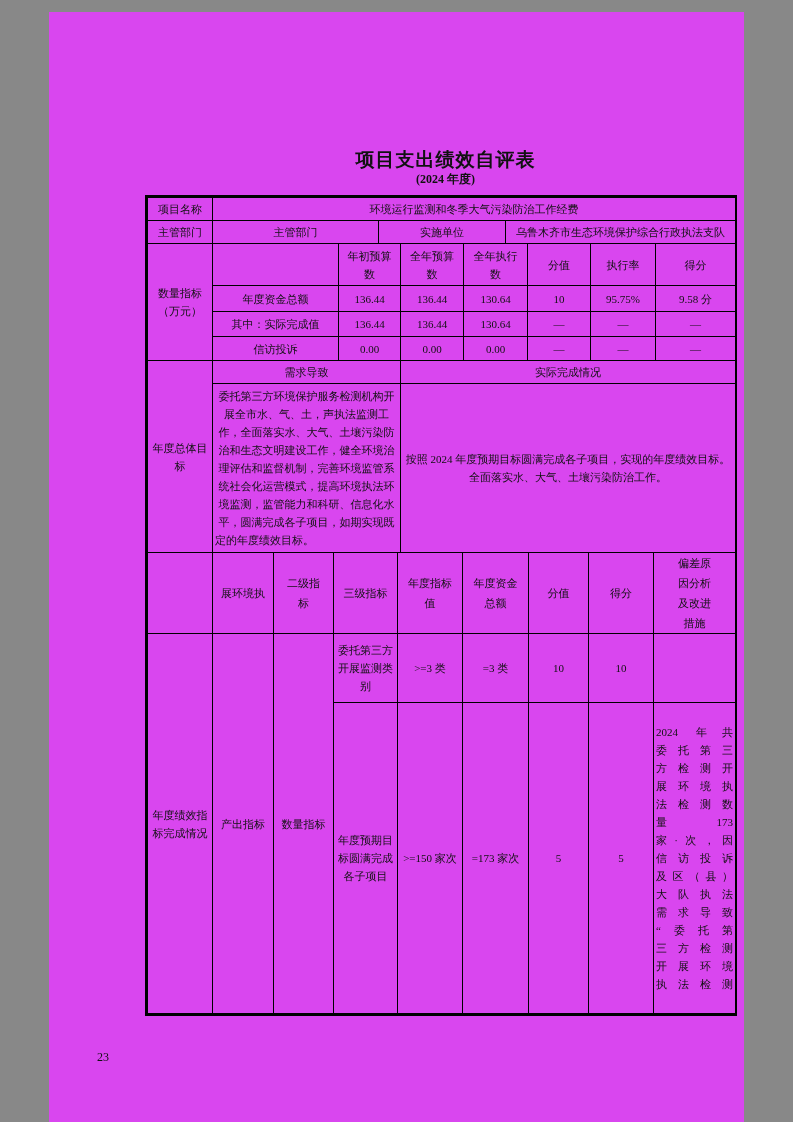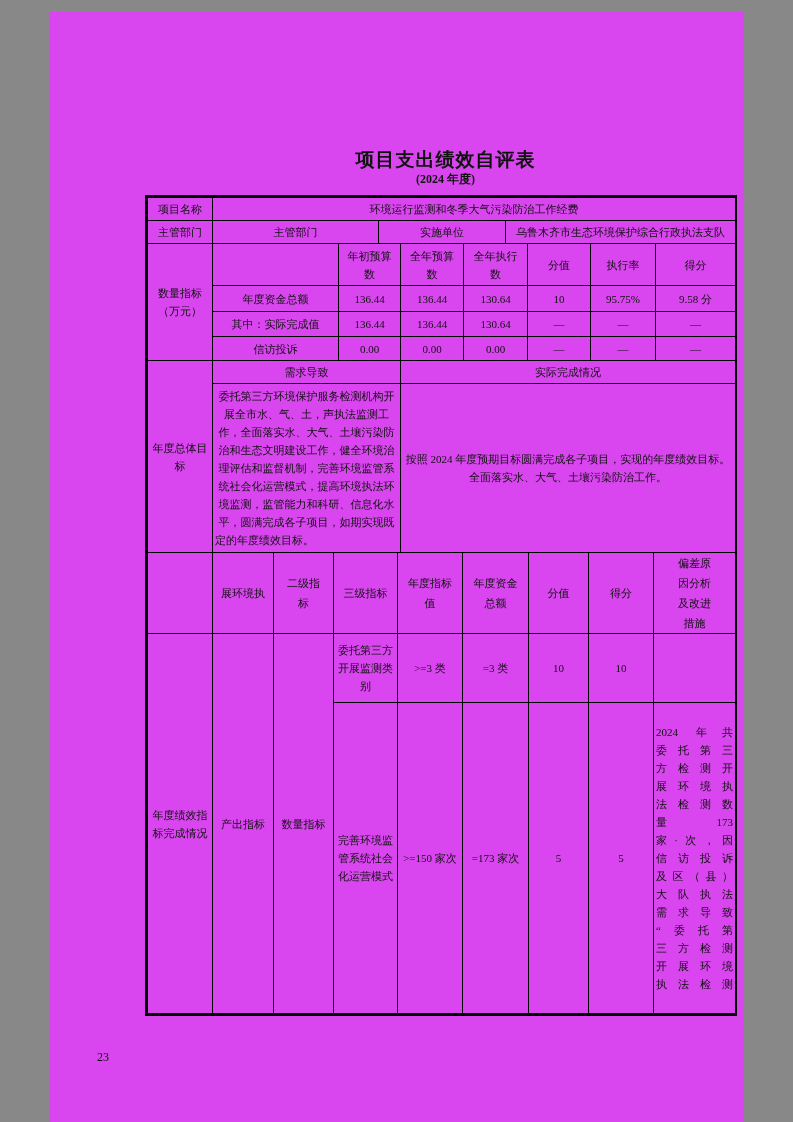--- a/index.html
+++ b/index.html
@@ -167,21 +167,21 @@
         <td rowspan="2">产出指标</td>
         <td rowspan="2">数量指标</td>
         <td class="lv3">委托第三方开展监测类别</td>
         <td class="val">&gt;=3 类</td>
         <td class="val">=3 类</td>
         <td>10</td>
         <td>10</td>
         <td></td>
       </tr>
       <tr class="h310">
-        <td class="lv3">完善环境监管系统社会化运营模式</td>
+        <td class="lv3">年度预期目标圆满完成各子项目</td>
         <td class="val">&gt;=150 家次</td>
         <td class="val">=173 家次</td>
         <td>5</td>
         <td>5</td>
         <td class="devcell">2024 年共
 委托第三
 方检测开
 展环境执
 法检测数
 量 173

